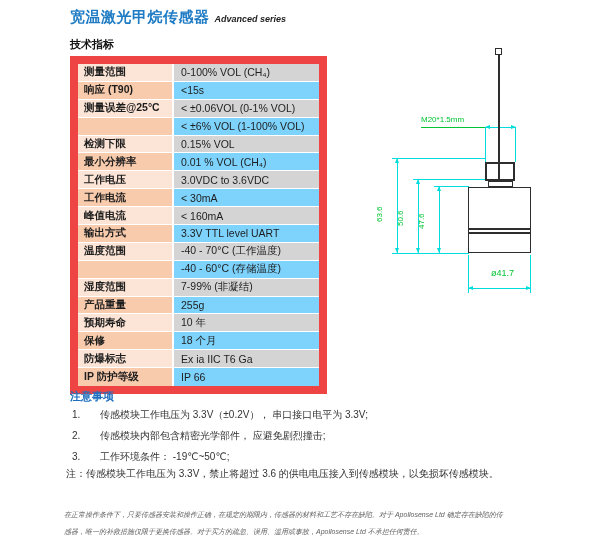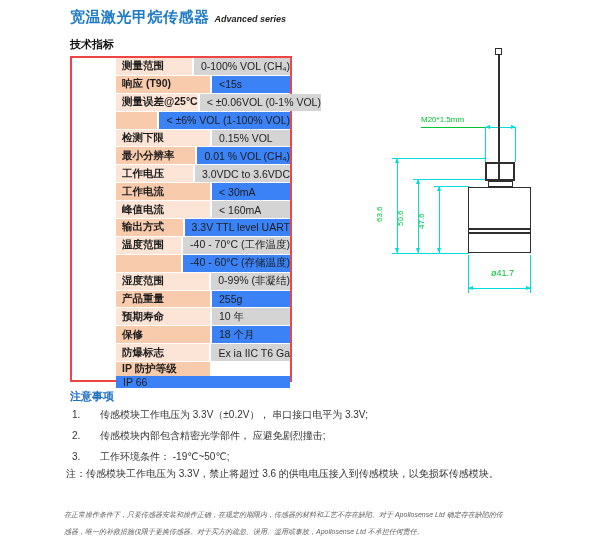--- a/index.html
+++ b/index.html
@@ -8,36 +8,36 @@
     font-family:"Liberation Sans","DejaVu Sans",sans-serif;
     color:#1d1d1d;overflow:hidden;
   }
   
   .title{position:absolute;left:70px;top:8px;white-space:nowrap;}
   .title-cn{font-size:15px;font-weight:bold;color:#1e7bc4;letter-spacing:0.5px;margin-top:12px;}
   .title-en{font-size:9px;font-weight:bold;font-style:italic;color:#222;margin-left:5px;}
   .section-label{position:absolute;left:70px;top:37px;font-size:11px;font-weight:bold;color:#111;}
   
   .spec-table{
-    position:absolute;left:70px;top:56px;width:222px;
-    border:2px solid #ef4444;box-sizing:border-box;background:#fff;padding-left:44px;
+    position:absolute;left:70px;top:56px;width:257px;
+    border:8px solid #ef4444;box-sizing:border-box;background:#fff;
   }
   .spec-row{display:flex;height:17.9px;border-bottom:1px solid #ffffff;box-sizing:border-box;}
-  .spec-row:last-child{border-bottom:none;flex-direction:column;}
+  .spec-row:last-child{border-bottom:none;}
   .spec-label{
     width:96px;box-sizing:border-box;padding-left:6px;display:flex;align-items:center;
     font-size:10.5px;font-weight:bold;background:#fce4d6;border-right:2px solid #ffffff;
     white-space:nowrap;color:#1d1d1d;
   }
   .spec-value{
     flex:1;box-sizing:border-box;padding-left:7px;display:flex;align-items:center;
     font-size:10.5px;background:#d4d4d4;white-space:nowrap;color:#1d1d1d;
   }
   .spec-row.alt .spec-label{background:#f8cbad;text-align:center;}
-  .spec-row.alt .spec-value{background:#3b82f6;text-align:right;}
+  .spec-row.alt .spec-value{background:#7dd3fc;text-align:right;}
   
   .drawing{position:absolute;left:378px;top:40px;width:180px;height:265px;}
   .drawing .abs{position:absolute;}
   .cyan{background:#00dcdc;}
   .green-line{background:#00c432;}
   .outline{border:1.5px solid #2e2e2e;background:#ffffff;box-sizing:border-box;}
   .dim-text{position:absolute;font-size:8px;color:#00c432;white-space:nowrap;}
   .vdim{transform:rotate(-90deg);transform-origin:left bottom;}
   .arr{position:absolute;width:0;height:0;}
   .arr-left{border-top:2.5px solid transparent;border-bottom:2.5px solid transparent;border-right:5px solid #00dcdc;}
@@ -108,21 +108,21 @@
       <div class="spec-row">
         <div class="spec-label">温度范围</div>
         <div class="spec-value">-40 - 70°C (工作温度)</div>
       </div>
       <div class="spec-row alt">
         <div class="spec-label"></div>
         <div class="spec-value">-40 - 60°C (存储温度)</div>
       </div>
       <div class="spec-row">
         <div class="spec-label">湿度范围</div>
-        <div class="spec-value">0-99% (非凝结)</div>
+        <div class="spec-value">7-99% (非凝结)</div>
       </div>
       <div class="spec-row alt">
         <div class="spec-label">产品重量</div>
         <div class="spec-value">255g</div>
       </div>
       <div class="spec-row">
         <div class="spec-label">预期寿命</div>
         <div class="spec-value">10 年</div>
       </div>
       <div class="spec-row alt">

